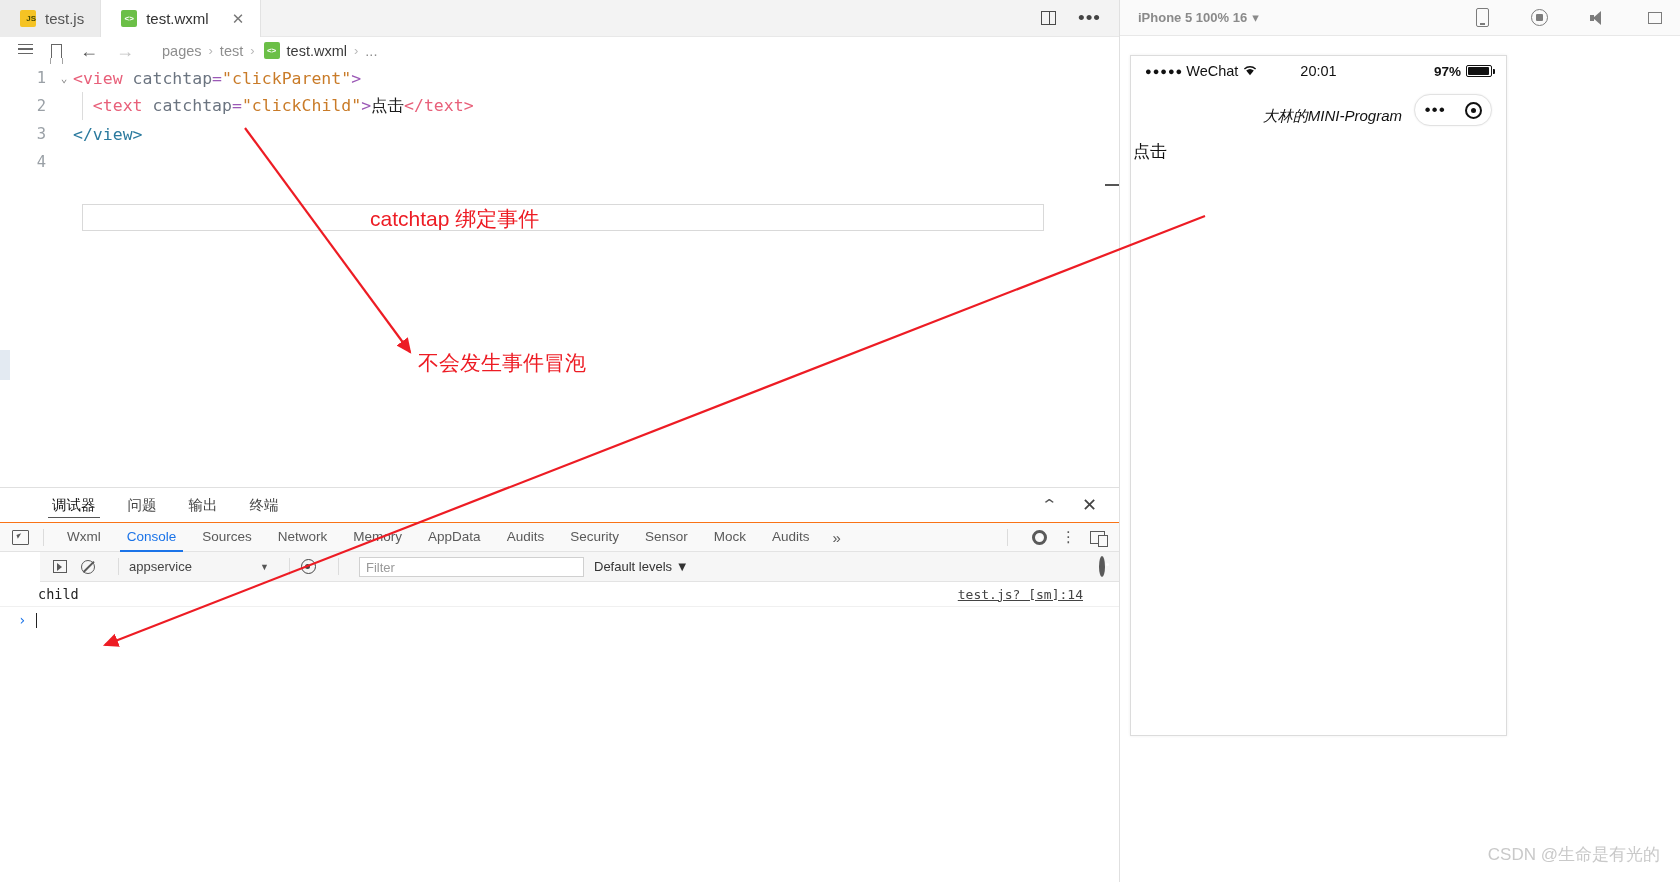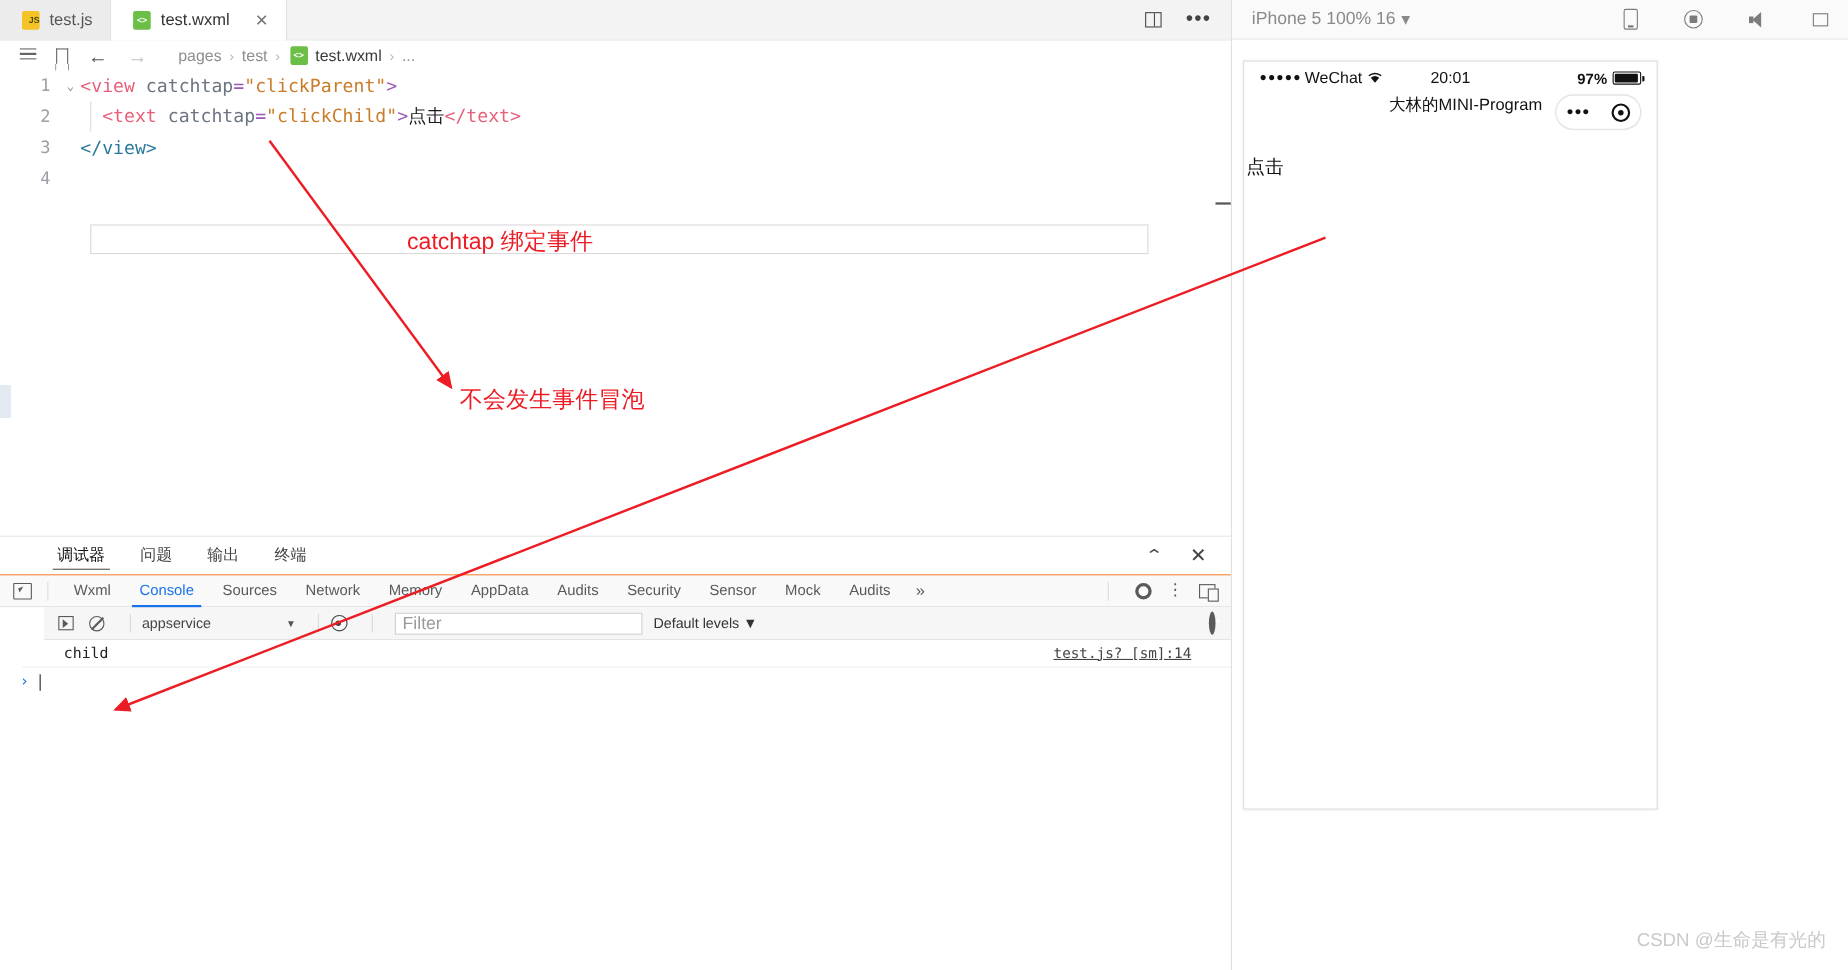--- a/index.html
+++ b/index.html
@@ -174,50 +174,50 @@
   .ban-ico { width:14px; height:14px; border:1.5px solid #5a5a5a; border-radius:50%; position:relative; }
   .ban-ico::after { content:""; position:absolute; left:-1px; top:5.5px; width:15px; height:1.5px;
                     background:#5a5a5a; transform:rotate(-45deg); }
   .eye-ico { width:15px; height:15px; border-radius:50%; border:1.6px solid #444; position:relative; }
   .eye-ico::after { content:""; position:absolute; left:3.5px; top:3.5px; width:5px; height:5px;
                     background:#444; border-radius:50%; }
   .ctx-select { display:flex; align-items:center; min-width:150px; color:#444; font-size:13px; }
   .caret { font-size:9px; margin-left:auto; padding-right:10px; color:#555; }
   .filter-input {
     width:225px; height:20px; border:1px solid #d0d0d0; background:#fff;
-    font-size:16px; color:#9a9a9a; padding:0 6px; line-height:20px; margin:0 10px;
+    font-size:13px; color:#9a9a9a; padding:0 6px; line-height:20px; margin:0 10px;
     font-family:"Liberation Sans",sans-serif;
   }
   .levels { font-size:13px; color:#333; white-space:nowrap; }
   .fb-right { margin-left:auto; padding-right:14px; }
 
   .console-body { background:#fff; height:260px; position:relative; }
   .console-msg {
     height:25px; display:flex; align-items:center; border-bottom:1px solid #f0f0f0;
     font-family:"DejaVu Sans Mono","Liberation Mono",monospace; font-size:13.5px; color:#222;
-    padding-left:38px; position:relative;margin-left:20px;
+    padding-left:38px; position:relative;
   }
   .console-src {
     position:absolute; right:36px; font-family:"DejaVu Sans Mono",monospace; font-size:13px;
     color:#444; text-decoration:underline; cursor:pointer;
   }
   .console-prompt {
     height:26px; display:flex; align-items:center; padding-left:18px; gap:10px;
   }
   .prompt-caret { color:#1a73e8; font-size:14px; font-family:"DejaVu Sans Mono",monospace; }
   .prompt-cursor { width:1px; height:15px; background:#222; }
 
   
   #sim {
     position:absolute; left:1119px; top:0; width:561px; height:882px; background:#fff;
     border-left:1px solid #e0e0e0;
   }
   .sim-toolbar {
     height:36px; display:flex; align-items:center; padding:0 18px;
-    border-bottom:1px solid #e8e8e8; background:#fafafa; font-size:16px; color:#8a8a8a;
+    border-bottom:1px solid #e8e8e8; background:#fafafa; font-size:13px; color:#8a8a8a;font-weight:bold;
   }
   .sim-device { display:flex; align-items:center; gap:5px; cursor:pointer; }
   .sim-tb-right { margin-left:auto; display:flex; align-items:center; gap:42px; }
   .ico-phone { width:13px; height:19px; border:1.5px solid #7c7c7c; border-radius:2px; position:relative; }
   .ico-phone::after { content:""; position:absolute; left:3px; bottom:1.5px; width:5px; height:1.5px; background:#7c7c7c; }
   .ico-rec { width:17px; height:17px; border:1.6px solid #7c7c7c; border-radius:50%; position:relative; }
   .ico-rec::after { content:""; position:absolute; left:3.5px; top:3.5px; width:7px; height:7px; background:#7c7c7c; border-radius:1px; }
   .ico-speaker { position:relative; width:16px; height:14px; }
   .ico-speaker::before { content:""; position:absolute; left:0; top:4px; width:4px; height:6px; background:#7c7c7c; }
   .ico-speaker::after { content:""; position:absolute; left:3px; top:0; width:0; height:0;
@@ -236,22 +236,22 @@
   .ps-left { display:flex; align-items:center; gap:3px; }
   .ps-dots { letter-spacing:1px; font-size:11px; }
   .wifi { display:inline-block; margin-left:2px; font-size:13px; }
   .ps-time { position:absolute; left:50%; transform:translateX(-50%); font-size:14.5px; }
   .ps-right { margin-left:auto; display:flex; align-items:center; gap:5px; font-size:13.5px;font-weight:bold; }
   .battery { width:26px; height:12px; border:1.3px solid #111; border-radius:2px; position:relative; }
   .battery::after { content:""; position:absolute; right:-3.5px; top:3px; width:2px; height:5px; background:#111; border-radius:0 1px 1px 0; }
   .battery i { position:absolute; left:1px; top:1px; bottom:1px; width:88%; background:#111; border-radius:1px; display:block; }
 
   .phone-nav {
-    height:40px; display:flex; align-items:flex-start; justify-content:flex-end;
-    padding-right:14px; position:relative;
+    height:40px; display:flex; align-items:flex-end; justify-content:flex-end;
+    padding-right:14px; position:relative;font-style:italic;
   }
   .phone-title { font-size:15px; color:#111; margin-right:12px; }
   .capsule {
     width:78px; height:32px; border:1px solid #e2e2e2; border-radius:16px;
     display:flex; align-items:center; justify-content:space-around; background:#fff;
     box-shadow:0 0 2px rgba(0,0,0,.08);
   }
   .cap-dots { font-size:17px; letter-spacing:1.2px; line-height:10px; color:#111; }
   .cap-circle { width:17px; height:17px; border-radius:50%; border:2px solid #111; position:relative; }
   .cap-circle::after { content:""; position:absolute; left:4px; top:4px; width:5px; height:5px; background:#111; border-radius:50%; }

